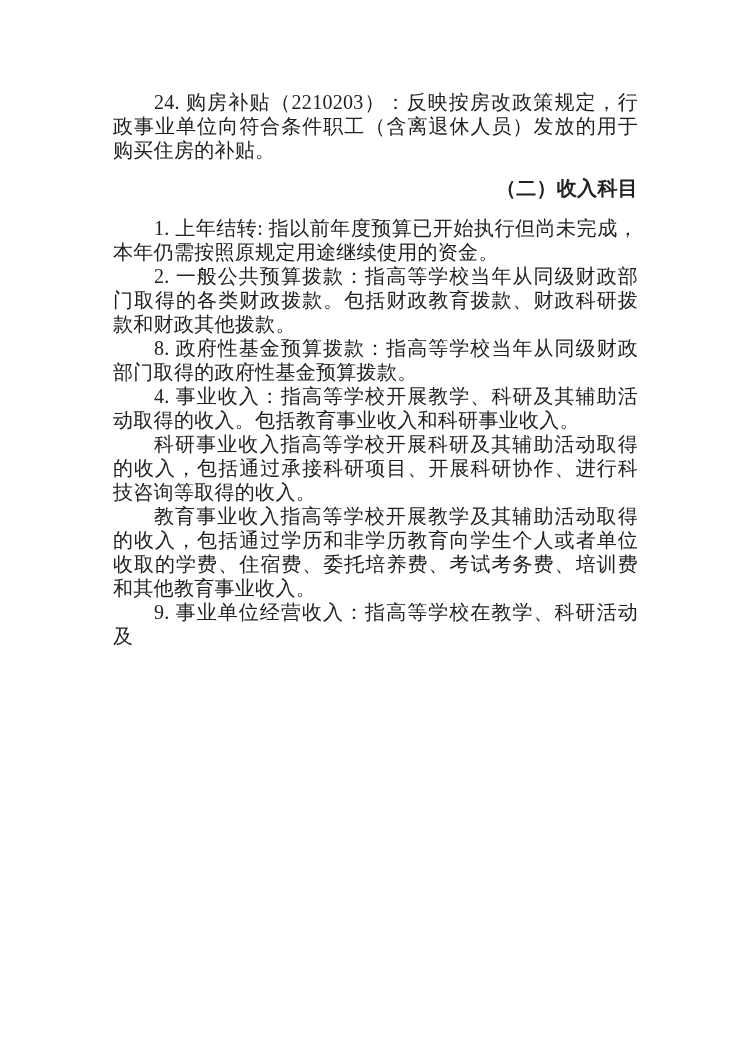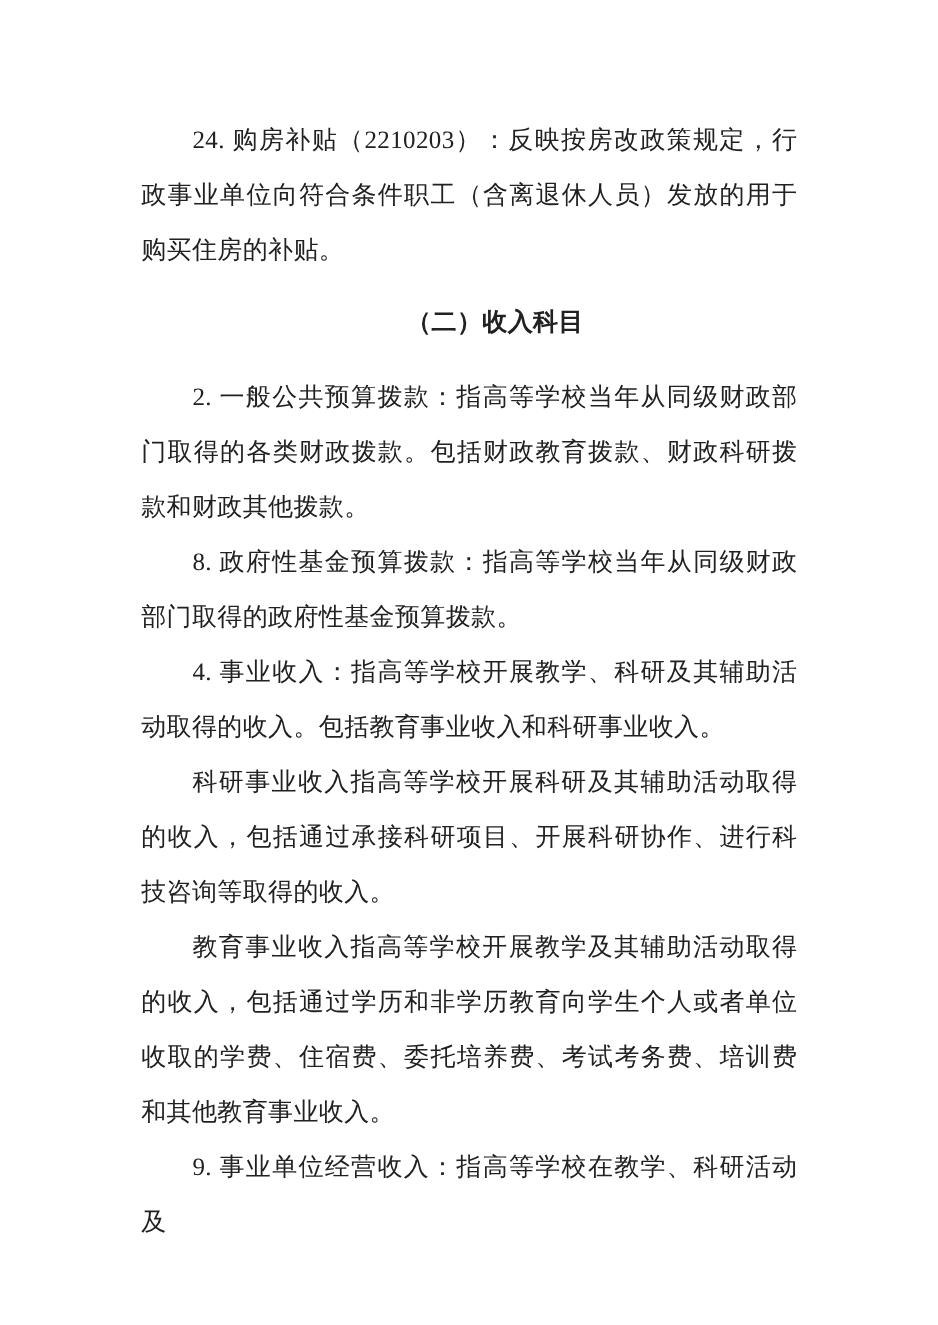--- a/index.html
+++ b/index.html
@@ -17,39 +17,40 @@
     width: 750px;
     height: 1060px;
     background: #ffffff;
     padding: 90px 112px 0 113px;
     font-family: "Liberation Serif", "DejaVu Serif", serif;
     color: #212121;
   }
   .content p {
     margin: 0;
     font-size: 20px;
-    line-height: 44px;
+    line-height: 24px;
     letter-spacing: 0.3px;
     text-align: justify;
     text-indent: 41px;
     word-break: break-all;
   }
   .content p.heading {
     font-weight: bold;
     margin: 14px 0 16px 0;
-    text-align: center;
+    text-align: right;
   }
 </style>
 </head>
 <body>
 
 <div class="page">
   <div class="content">
       <p class="body">24. 购房补贴（2210203）：反映按房改政策规定，行政事业单位向符合条件职工（含离退休人员）发放的用于购买住房的补贴。</p>
       <p class="heading">（二）收入科目</p>
+      <p class="body">1. 上年结转: 指以前年度预算已开始执行但尚未完成，本年仍需按照原规定用途继续使用的资金。</p>
       <p class="body">2. 一般公共预算拨款：指高等学校当年从同级财政部门取得的各类财政拨款。包括财政教育拨款、财政科研拨款和财政其他拨款。</p>
       <p class="body">8. 政府性基金预算拨款：指高等学校当年从同级财政部门取得的政府性基金预算拨款。</p>
       <p class="body">4. 事业收入：指高等学校开展教学、科研及其辅助活动取得的收入。包括教育事业收入和科研事业收入。</p>
       <p class="body">科研事业收入指高等学校开展科研及其辅助活动取得的收入，包括通过承接科研项目、开展科研协作、进行科技咨询等取得的收入。</p>
       <p class="body">教育事业收入指高等学校开展教学及其辅助活动取得的收入，包括通过学历和非学历教育向学生个人或者单位收取的学费、住宿费、委托培养费、考试考务费、培训费和其他教育事业收入。</p>
       <p class="body">9. 事业单位经营收入：指高等学校在教学、科研活动及</p>
     </div>
 </div>
 
 </body></html>

